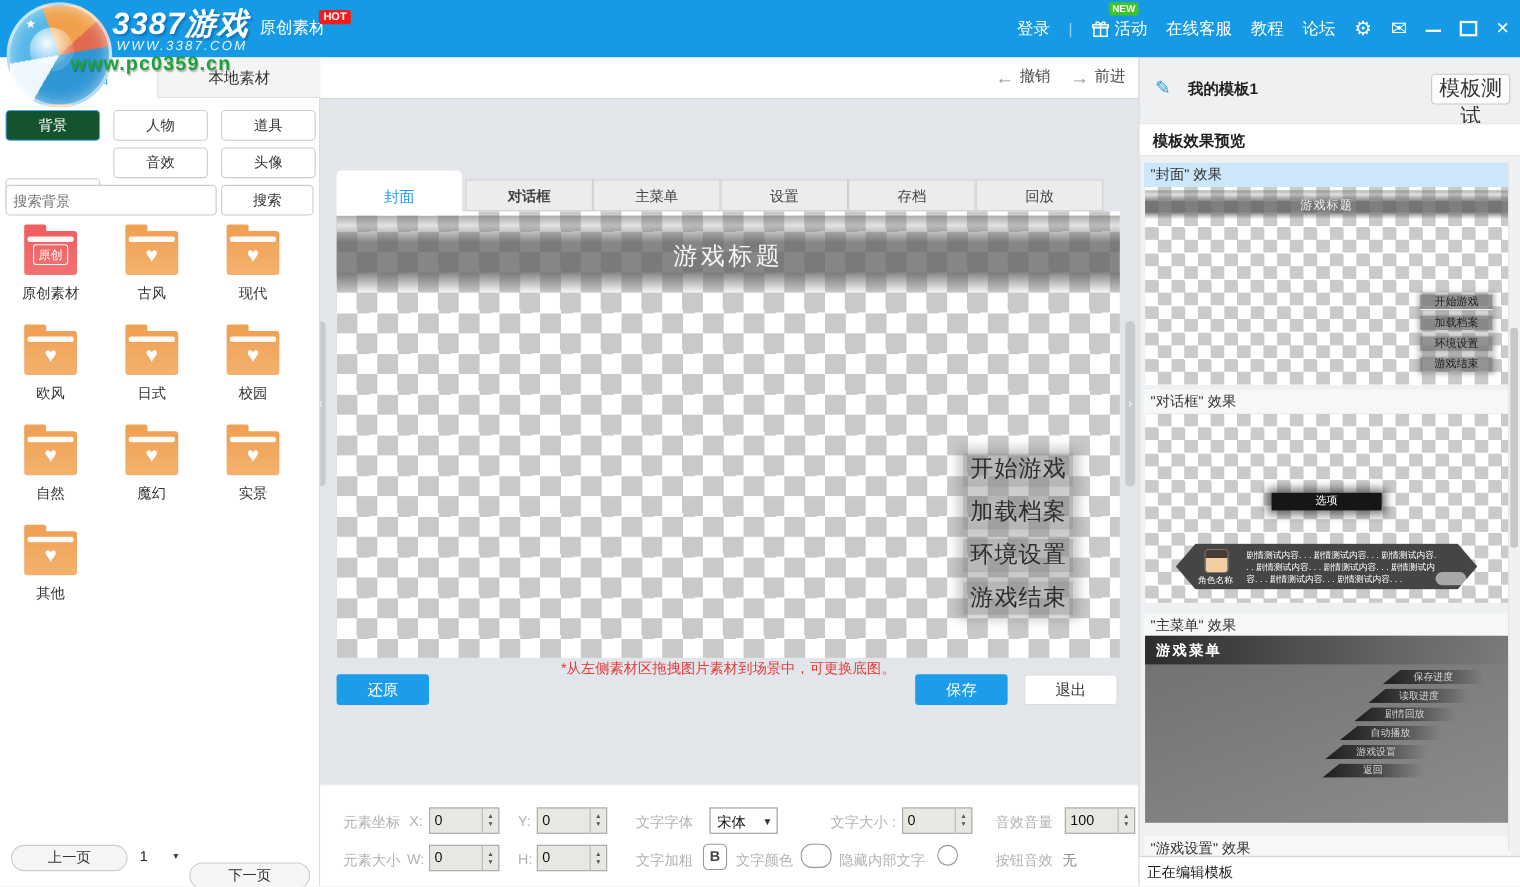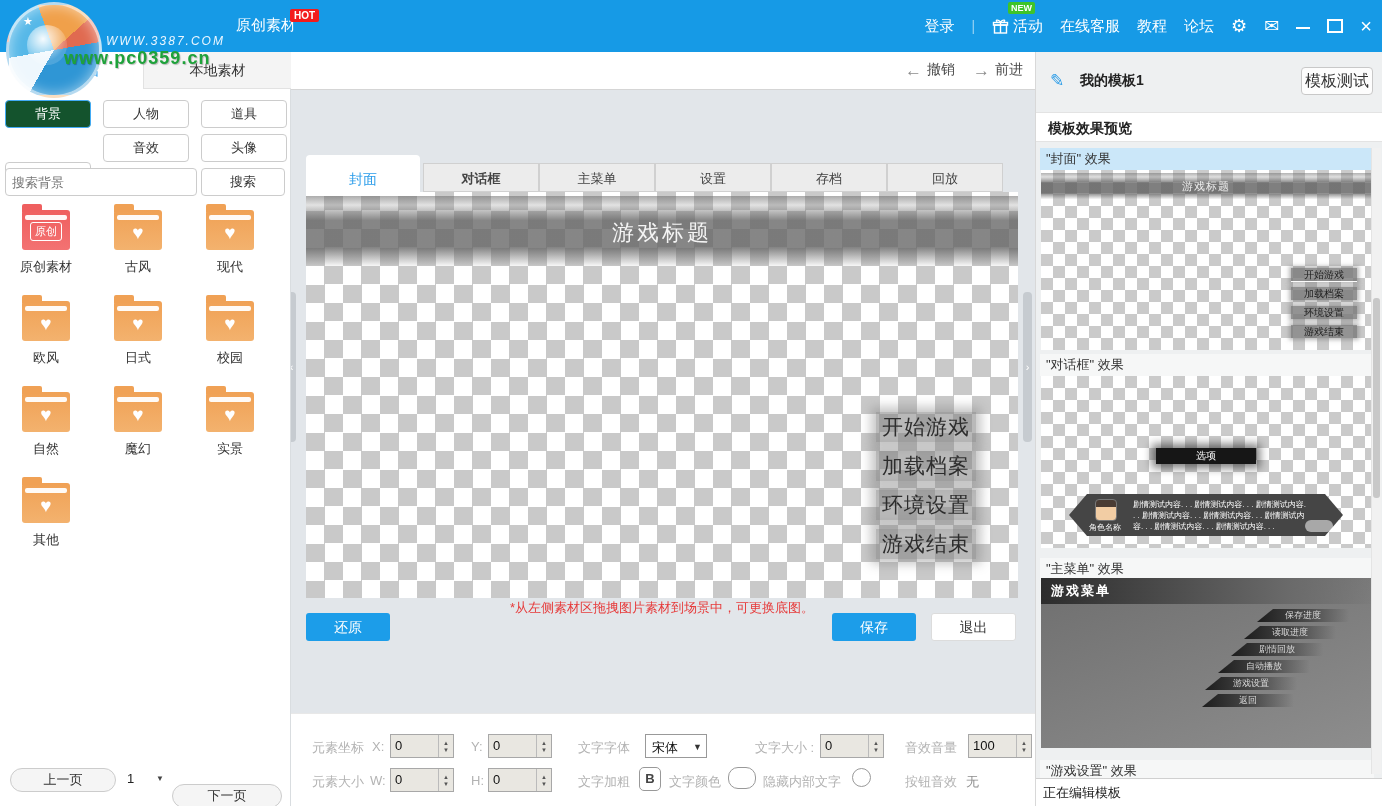--- a/index.html
+++ b/index.html
@@ -101,21 +101,21 @@
   .color-pill{position:absolute;width:26px;height:20px;border:1px solid #999;border-radius:10px;background:#fff;cursor:pointer;}
   .round-check{position:absolute;width:17px;height:17px;border:1px solid #999;border-radius:50%;background:#fff;cursor:pointer;}
   .handle{position:absolute;width:9px;height:150px;background:#c6cbd0;border-radius:4px;color:#fff;font-size:11px;
       display:flex;align-items:center;justify-content:center;cursor:pointer;z-index:5;}
 
   
   #rightpanel{position:absolute;left:1035px;top:52px;width:347px;height:754px;background:#eef0f1;border-left:1px solid #d8d8d8;box-sizing:border-box;}
   .rp-pencil{position:absolute;left:14px;top:18px;color:#2a9ce8;font-size:17px;cursor:pointer;}
   .rp-name{position:absolute;left:44px;top:20px;font-size:14px;font-weight:bold;color:#222;}
   .rp-test{position:absolute;left:265px;top:15px;width:72px;height:28px;line-height:26px;text-align:center;background:#fdfdfd;
-      border:1px solid #c8c8c8;border-radius:4px;font-size:16px;color:#333;box-sizing:border-box;cursor:pointer;}
+      border:1px solid #c8c8c8;border-radius:4px;font-size:19px;color:#333;box-sizing:border-box;cursor:pointer;}
   .rp-heading{position:absolute;left:0;top:60px;width:347px;height:30px;line-height:30px;background:#fff;
       border-top:1px solid #e3e3e3;border-bottom:1px solid #e3e3e3;font-size:14px;font-weight:bold;color:#222;
       padding-left:12px;box-sizing:border-box;}
   .rp-label{position:absolute;left:4px;width:334px;height:22px;line-height:22px;font-size:13px;color:#333;padding-left:6px;box-sizing:border-box;}
   .rp-label.blue{background:#cbe7f9;}
   .rp-label.gray{background:#f6f7f7;}
   .preview{position:absolute;left:5px;width:330px;background:repeating-conic-gradient(#cacaca 0% 25%,#ffffff 0% 50%);
       background-size:24px 24px;}
   .pv-banner{position:absolute;left:0;top:3px;width:330px;height:26px;
       background:linear-gradient(to bottom,rgba(105,105,105,.5),rgba(150,150,150,.3) 15%,rgba(95,95,95,.8) 40%,rgba(95,95,95,.8) 75%,rgba(180,180,180,.1));}
@@ -180,20 +180,21 @@
       <span class="hdr-item">
           <span class="win-min"></span>
         </span>
       <span class="hdr-item">
           <span class="win-max"></span>
         </span>
       <span class="hdr-item win-close">×</span>
     </div>
   </div>
   <div class="logo-badge"></div>
+  <div class="logo-title">3387游戏</div>
   <div class="logo-sub">WWW.3387.COM</div>
   <div class="watermark">www.pc0359.cn</div>
   <div class="nav-original">原创素材</div>
   <div class="hot-badge">HOT</div>
 
   <div id="sidebar">
     <div class="side-tab store">素材商店</div>
     <div class="side-tab local">本地素材</div>
 
     <div class="cat-btn active" style="left:5px;top:48px;">背景</div>

